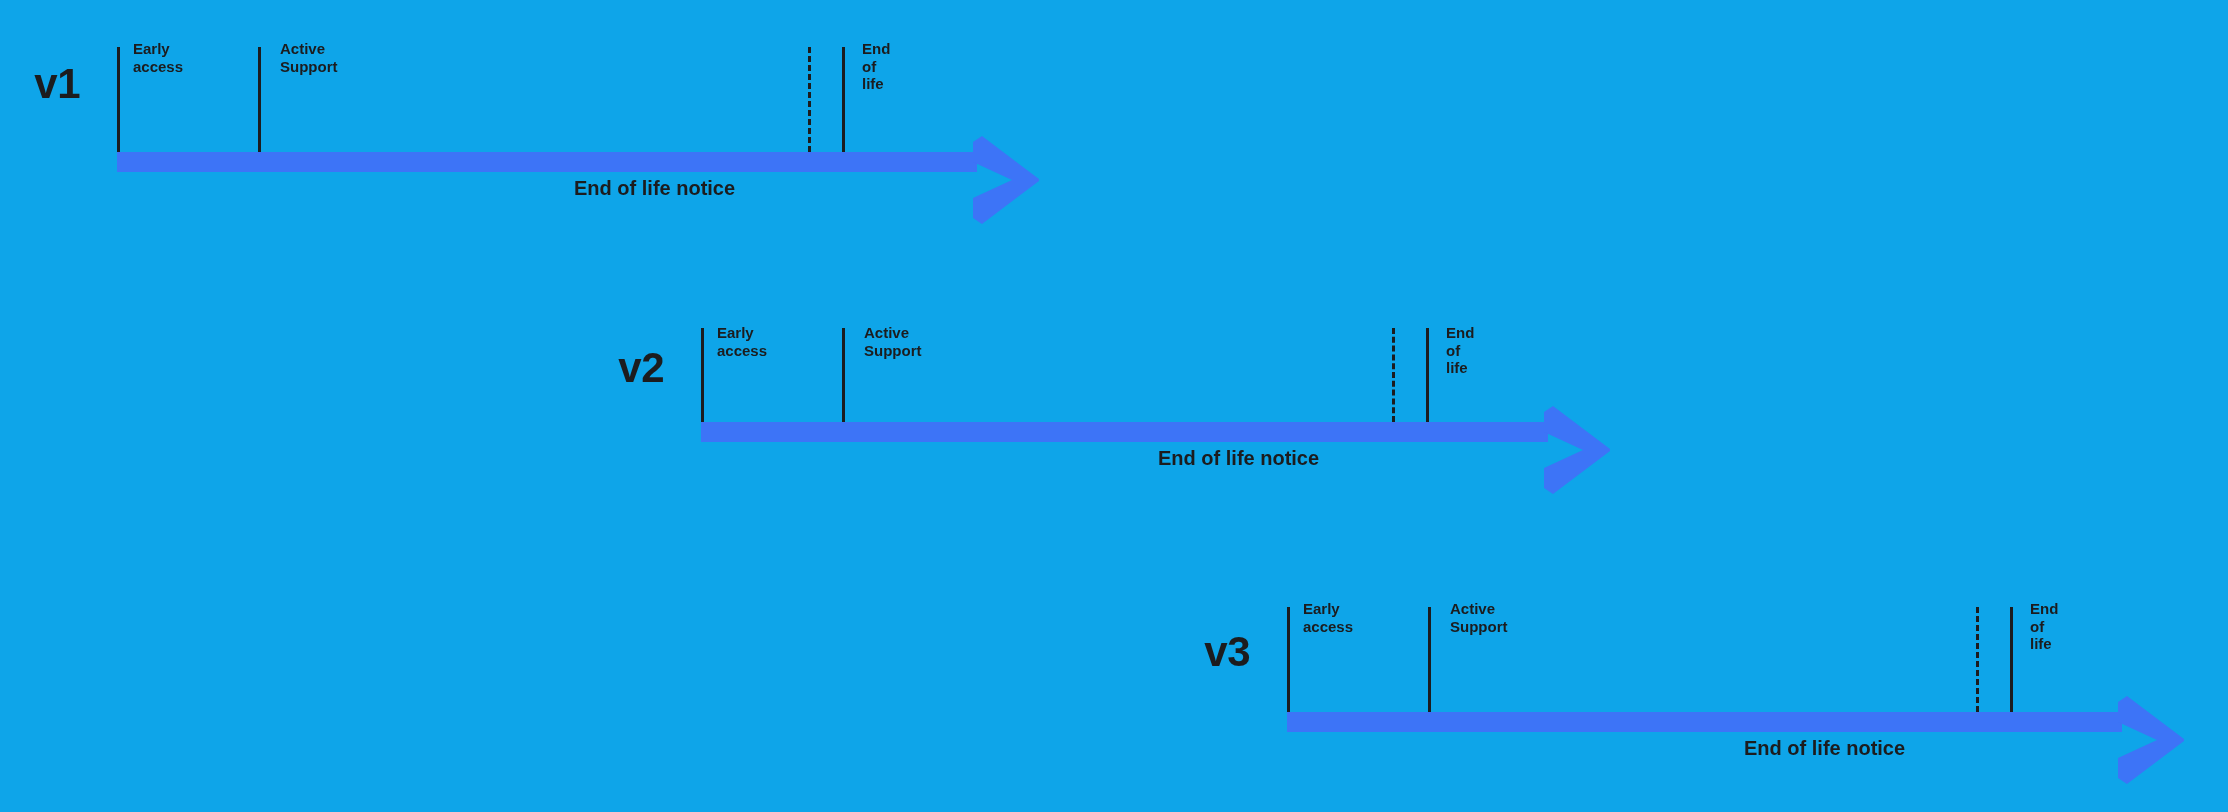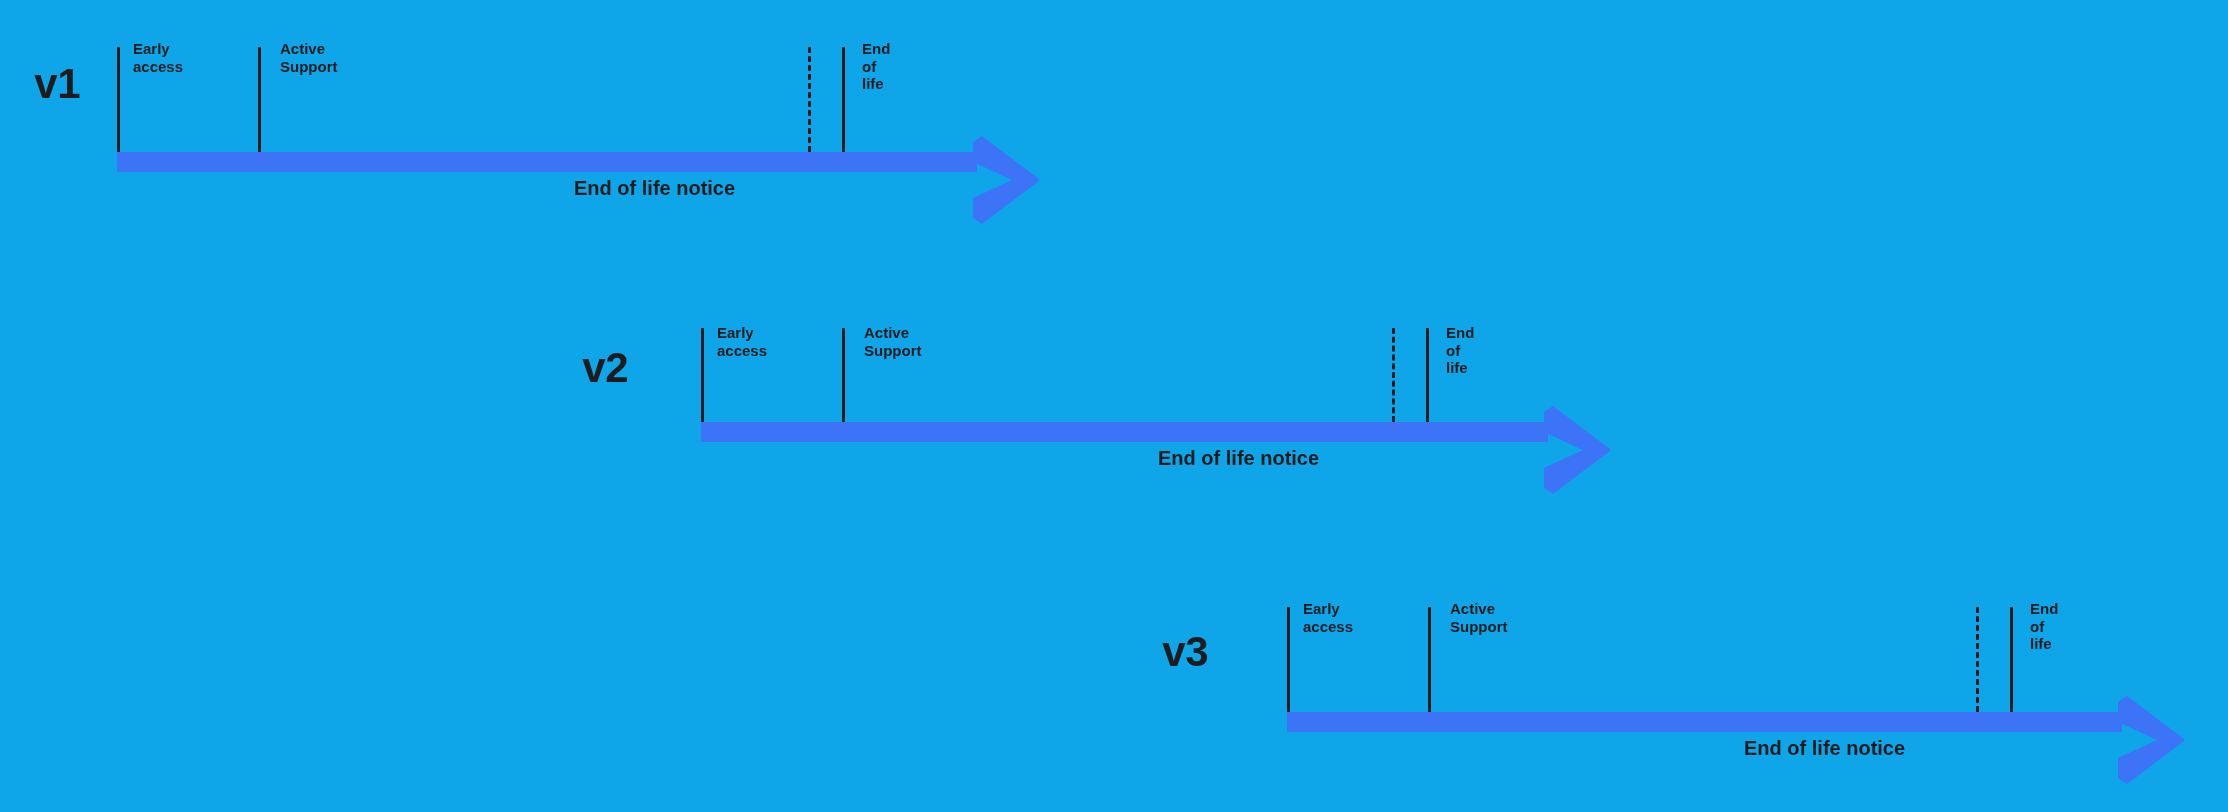--- a/index.html
+++ b/index.html
@@ -91,39 +91,39 @@
       <div class="phase-label" style="left: 862px; top: 40px;">End of life</div>
       <div class="arrow-track" style="left: 117px; top: 152px; width: 860px; background: rgb(61, 116, 247);"></div>
       <div class="arrow-head" style="left: 965px; top: 136px;">
         <svg width="76" height="88" viewBox="0 0 76 88">
           <path d="M8 6 L17 0 L74 43 L74 45 L17 88 L8 82 L8 62 L47 44 L8 26 Z" fill="#3d74f7"></path>
         </svg>
       </div>
       <div class="notice-label" style="left: 574px; top: 178px;">End of life notice</div>
     </div>
     <div class="timeline-row">
-      <div class="version-label" style="left: 558px; top: 347px; width: 70px;">v2</div>
+      <div class="version-label" style="left: 594px; top: 347px; width: 70px;">v2</div>
       <div class="vrule" style="left: 701px; top: 328px; height: 94px;"></div>
       <div class="vrule" style="left: 842px; top: 328px; height: 94px;"></div>
       <div class="vrule" style="left: 1426px; top: 328px; height: 94px;"></div>
       <div class="vrule-dashed" style="left: 1392px; top: 328px; height: 94px;"></div>
       <div class="phase-label" style="left: 717px; top: 324px;">Early
 access</div>
       <div class="phase-label" style="left: 864px; top: 324px;">Active Support</div>
       <div class="phase-label" style="left: 1446px; top: 324px;">End of life</div>
       <div class="arrow-track" style="left: 701px; top: 422px; width: 847px; background: rgb(61, 116, 247);"></div>
       <div class="arrow-head" style="left: 1536px; top: 406px;">
         <svg width="76" height="88" viewBox="0 0 76 88">
           <path d="M8 6 L17 0 L74 43 L74 45 L17 88 L8 82 L8 62 L47 44 L8 26 Z" fill="#3d74f7"></path>
         </svg>
       </div>
       <div class="notice-label" style="left: 1158px; top: 448px;">End of life notice</div>
     </div>
     <div class="timeline-row">
-      <div class="version-label" style="left: 1138px; top: 631px; width: 70px;">v3</div>
+      <div class="version-label" style="left: 1180px; top: 631px; width: 70px;">v3</div>
       <div class="vrule" style="left: 1287px; top: 607px; height: 105px;"></div>
       <div class="vrule" style="left: 1428px; top: 607px; height: 105px;"></div>
       <div class="vrule" style="left: 2010px; top: 607px; height: 105px;"></div>
       <div class="vrule-dashed" style="left: 1976px; top: 607px; height: 105px;"></div>
       <div class="phase-label" style="left: 1303px; top: 600px;">Early
 access</div>
       <div class="phase-label" style="left: 1450px; top: 600px;">Active Support</div>
       <div class="phase-label" style="left: 2030px; top: 600px;">End of life</div>
       <div class="arrow-track" style="left: 1287px; top: 712px; width: 835px; background: rgb(61, 116, 247);"></div>
       <div class="arrow-head" style="left: 2110px; top: 696px;">

